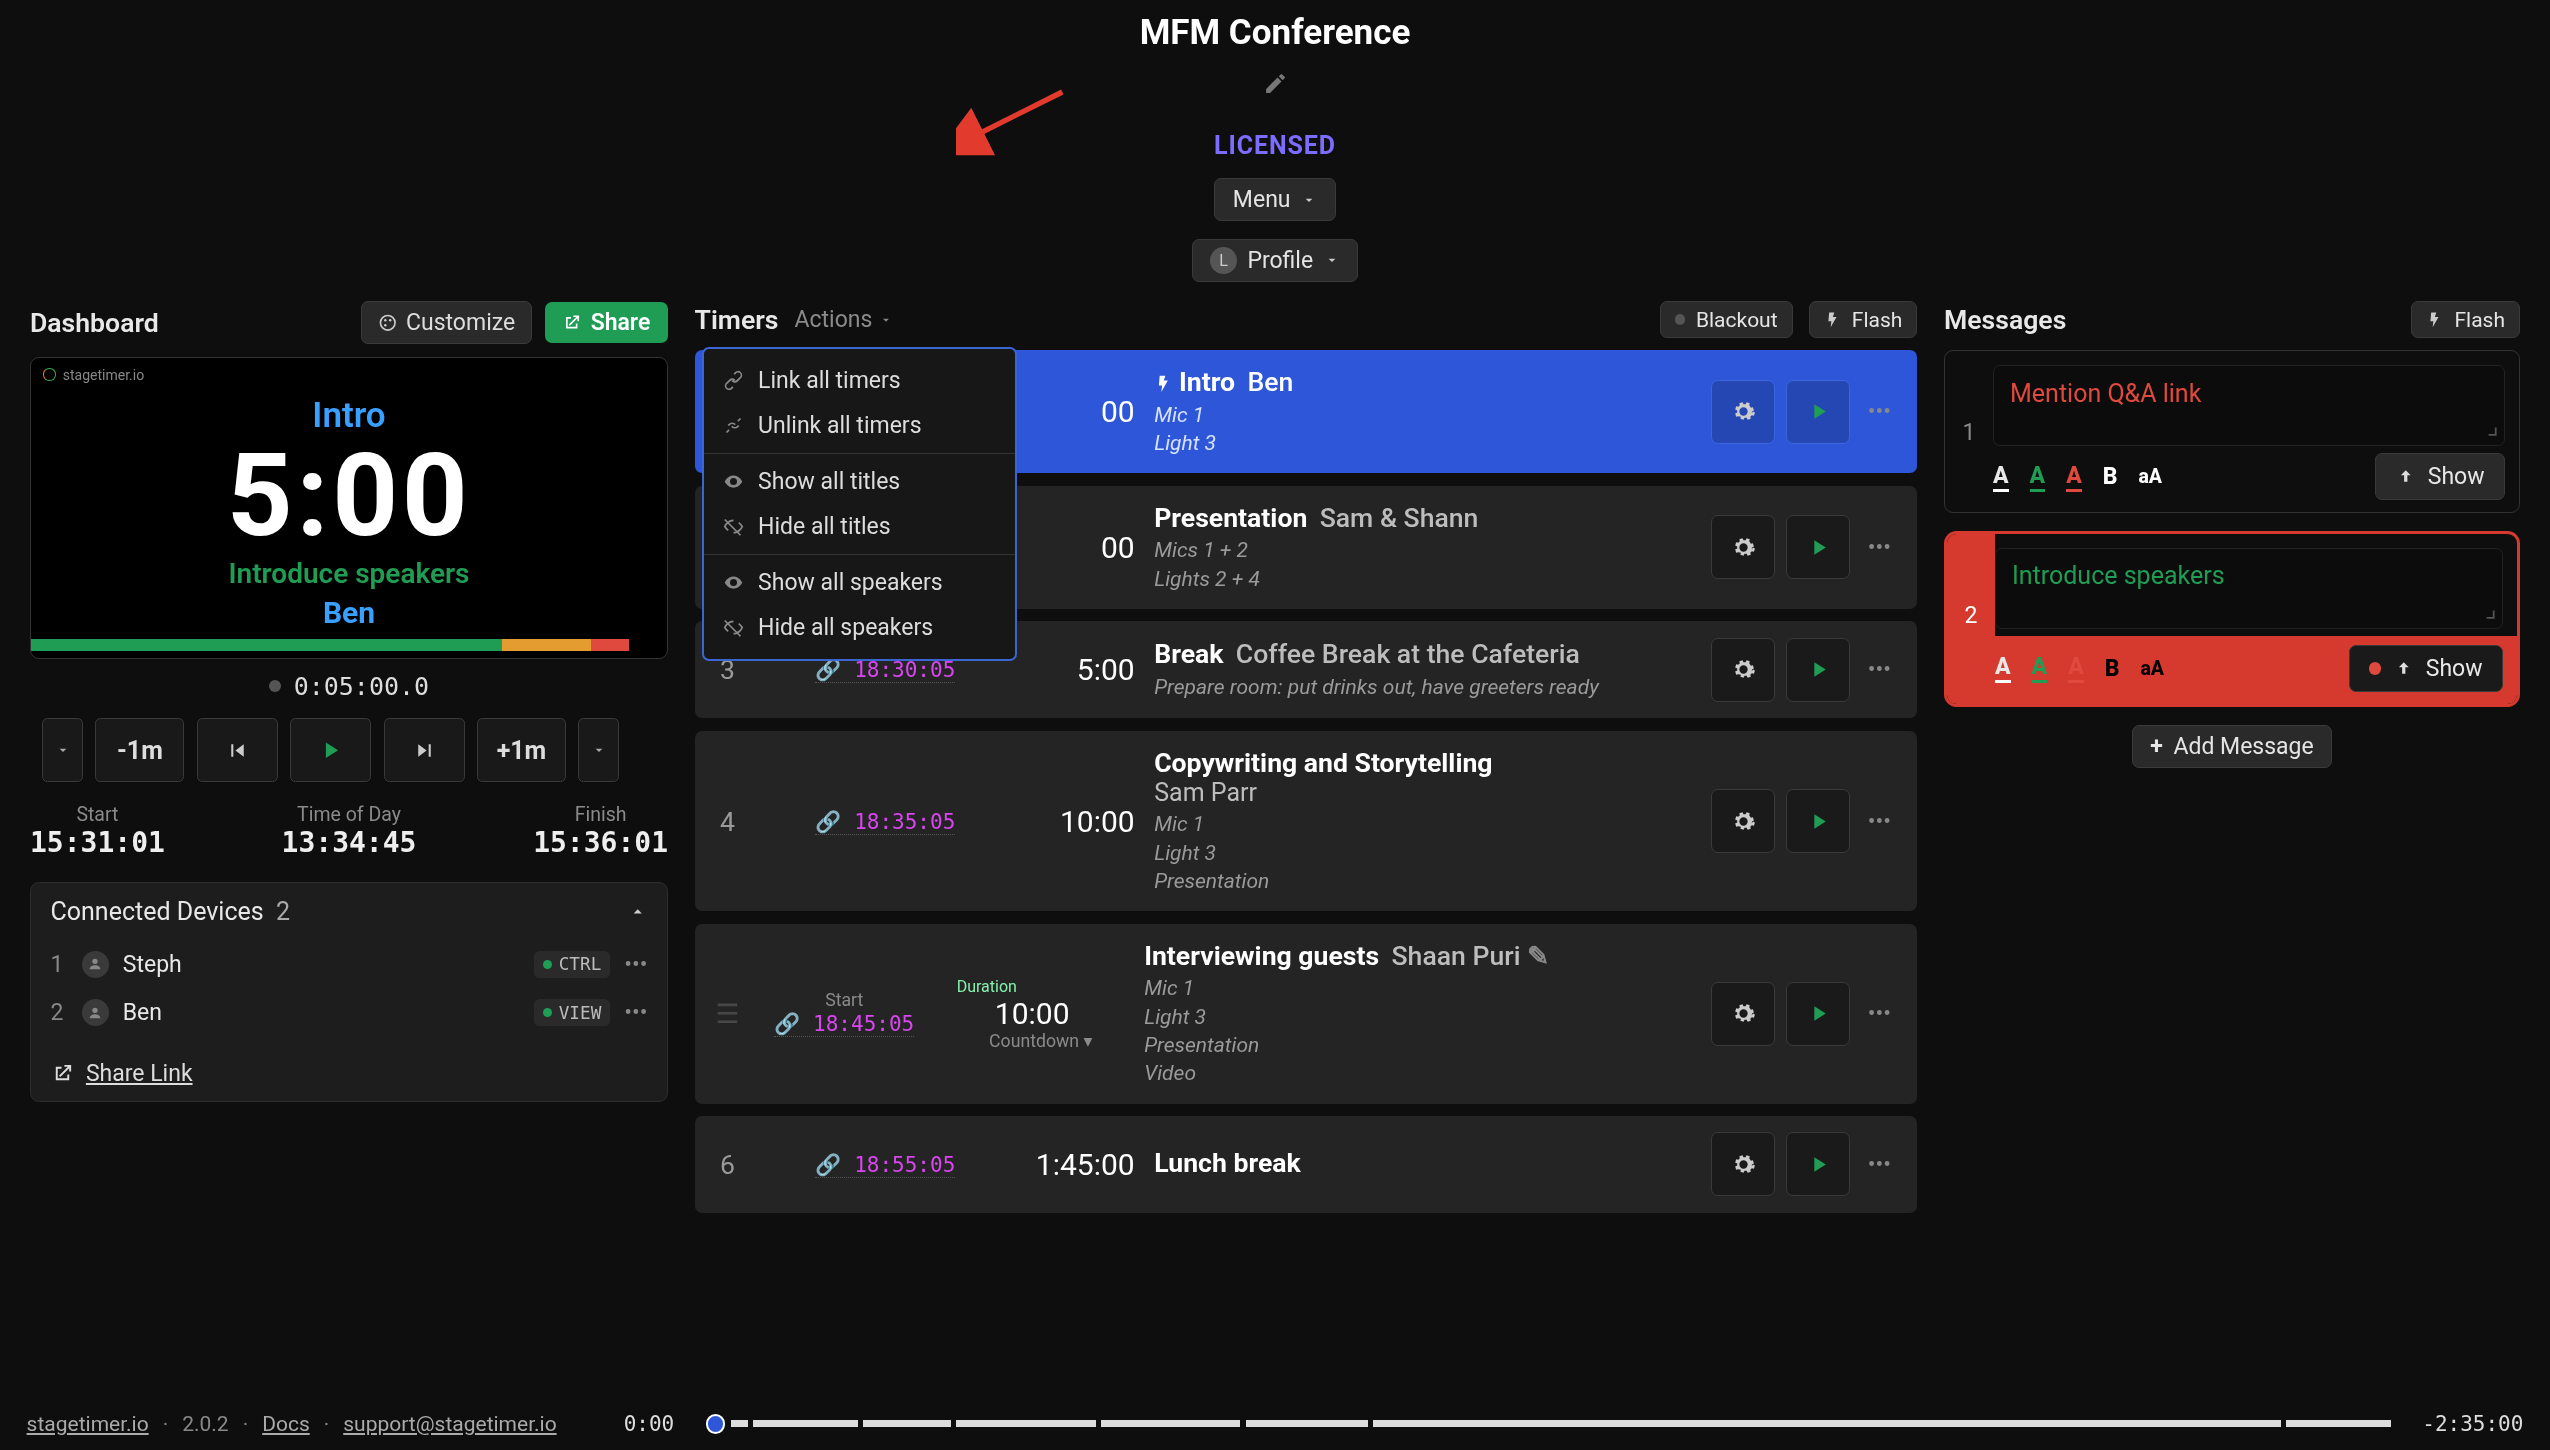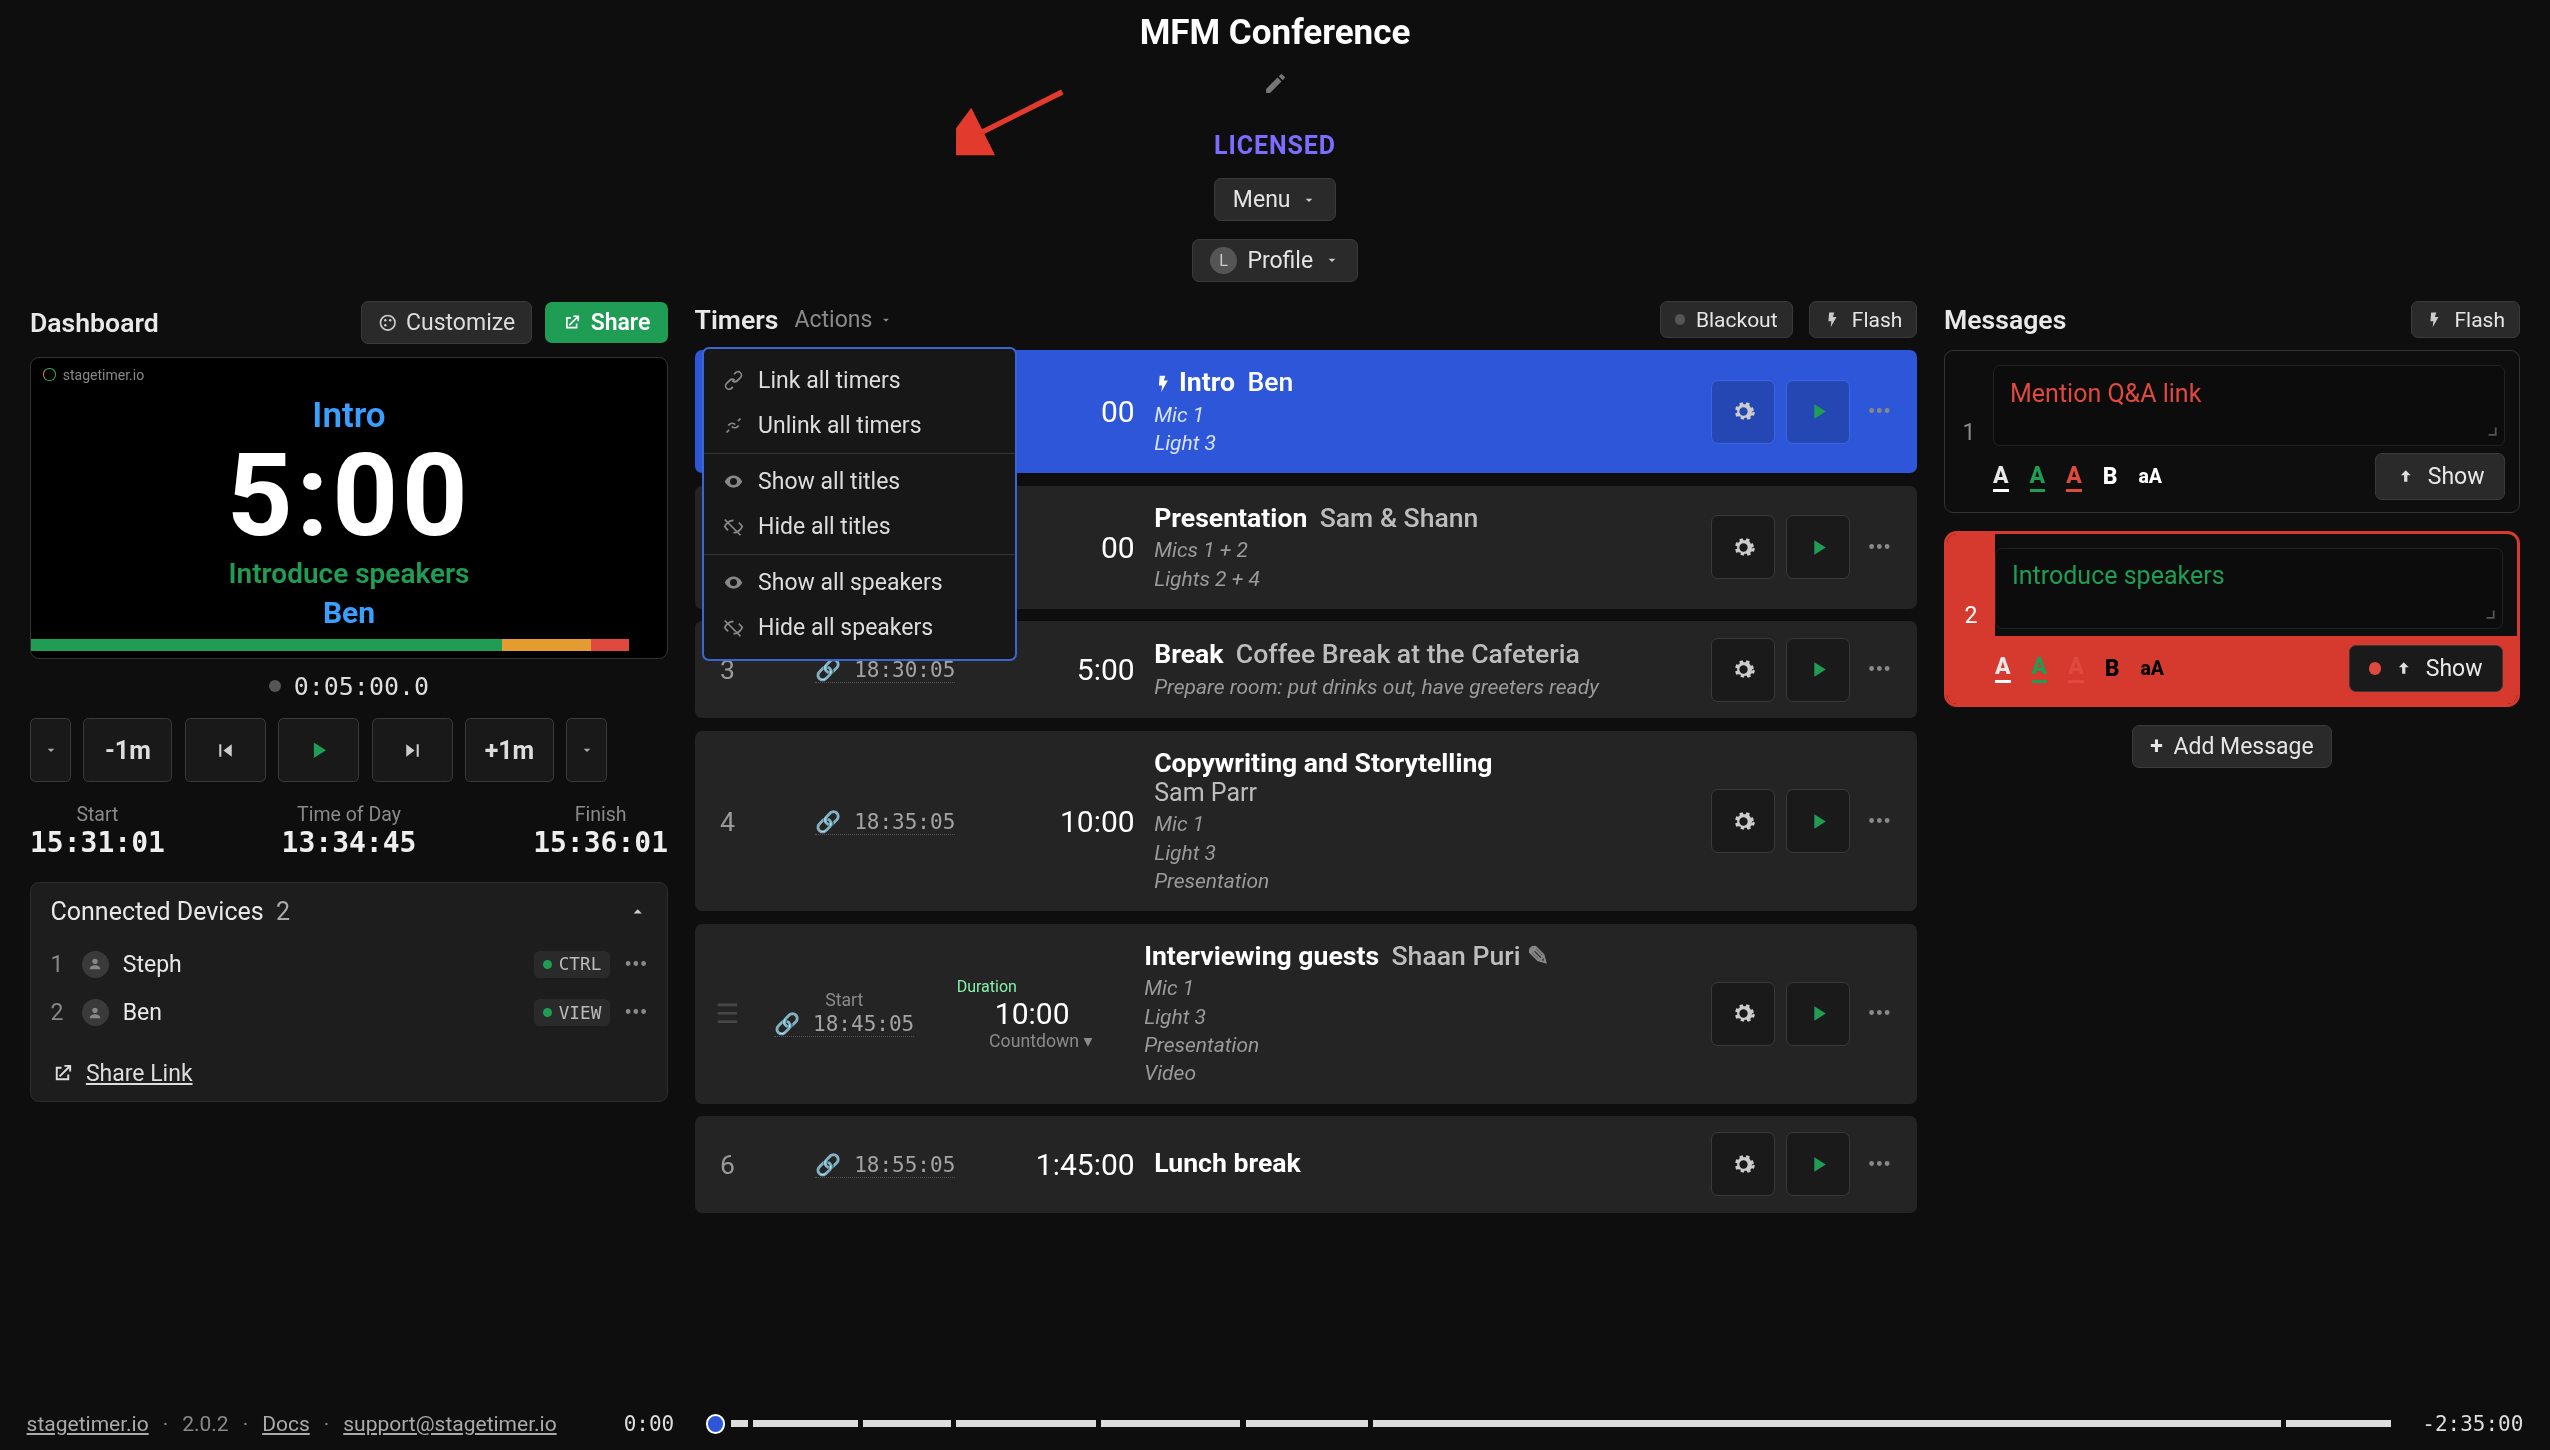--- a/index.html
+++ b/index.html
@@ -32,21 +32,21 @@
 .preview .sub { text-align:center; color:#1f9d55; font-size:28px; font-weight:600; }
 .preview .ben { text-align:center; color:#3aa0ff; font-size:30px; font-weight:700; margin:5.3px 0 8.9px; }
 .progress { display:flex; height:12.4px; }
 .pg-green { background:#1f9d55; flex:74; }
 .pg-orange { background:#e49b2f; flex:14; }
 .pg-red { background:#e0493d; flex:6; }
 .pg-bar { background:#000; flex:6; }
 .runtime { text-align:center; font-family:ui-monospace,Menlo,monospace; font-size:25px; color:#ddd; padding-top:12.4px; display:flex; align-items:center; justify-content:center; gap:12.4px; }
 .dot-gray { width:12.4px; height:12.4px; border-radius:50%; background:#555; }
 
-.controls { display:flex; gap:12.4px; margin-top:17.7px; }
+.controls { display:flex; gap:12.4px; margin-top:17.7px;margin-left:12px; }
 .cbtn { background:#191919; border:0.9px solid #3a3a3a; border-radius:5.3px; color:#ddd; height:64px; display:flex; align-items:center; justify-content:center; font-weight:700; font-size:25px; cursor:pointer; }
 .cbtn.drop { width:41px; }
 .cbtn.minus,.cbtn.plus { width:89px; }
 .cbtn.sq { width:81px; }
 .play svg { fill:#1f9d55; }
 
 .timegrid { display:flex; justify-content:space-between; margin-top:21px; text-align:center; }
 .tg .lab { color:#8a8a8a; font-size:19.5px; }
 .tg .val { font-family:ui-monospace,Menlo,monospace; font-size:28px; font-weight:600; color:#eee; }
 
@@ -72,21 +72,21 @@
 .dropdown .sep { height:0.9px; background:#333; margin:5.3px 0; }
 .dd-item { display:flex; align-items:center; gap:14px; padding:8.9px 19.5px; color:#ddd; cursor:pointer; }
 .dd-item svg { width:21px; height:21px; }
 
 .timer-list { display:flex; flex-direction:column; gap:12.4px; }
 .trow { display:flex; align-items:center; background:#242424; border-radius:7px; padding:16px 19.5px; gap:19.5px; min-height:97px; }
 .trow.active { background:#2d57d8; }
 .trow .num { width:26.6px; color:#9a9a9a; font-size:26.6px; text-align:center; }
 .trow.active .num { color:#e8e8e8; }
 .trow .time { width:204px; text-align:right; padding-right:8.9px; }
-.trow .time .tod { font-family:ui-monospace,Menlo,monospace; color:#a3a3a3; font-size:21px; border-bottom:1.8px dotted #555; display:inline-flex; gap:5.3px; }
+.trow .time .tod { font-family:ui-monospace,Menlo,monospace; color:#d946ef; font-size:21px; border-bottom:1.8px dotted #555; display:inline-flex; gap:5.3px; }
 .trow .dur { width:151px; font-size:30px; font-weight:400; color:#fff; text-align:right; }
 .trow .body { flex:1; }
 .trow .ttl { font-size:26.6px; color:#fff; font-weight:700; }
 .trow .ttl .spk { color:#bdbdbd; font-weight:500; margin-left:12.4px; }
 .trow.active .ttl, .trow.active .ttl .spk { color:#fff; }
 .trow.active .notes { color:#d7e2ff; }
 .trow .notes { color:#9a9a9a; font-style:italic; font-size:21px; line-height:1.35; margin-top:3.5px; }
 .rowbtns { display:flex; align-items:center; gap:10.6px; }
 .sqbtn { width:64px; height:64px; background:#1a1a1a; border:0.9px solid #3a3a3a; border-radius:7px; display:flex; align-items:center; justify-content:center; cursor:pointer; }
 .trow.active .sqbtn { background:#2447b4; border-color:#3b66e0; }

